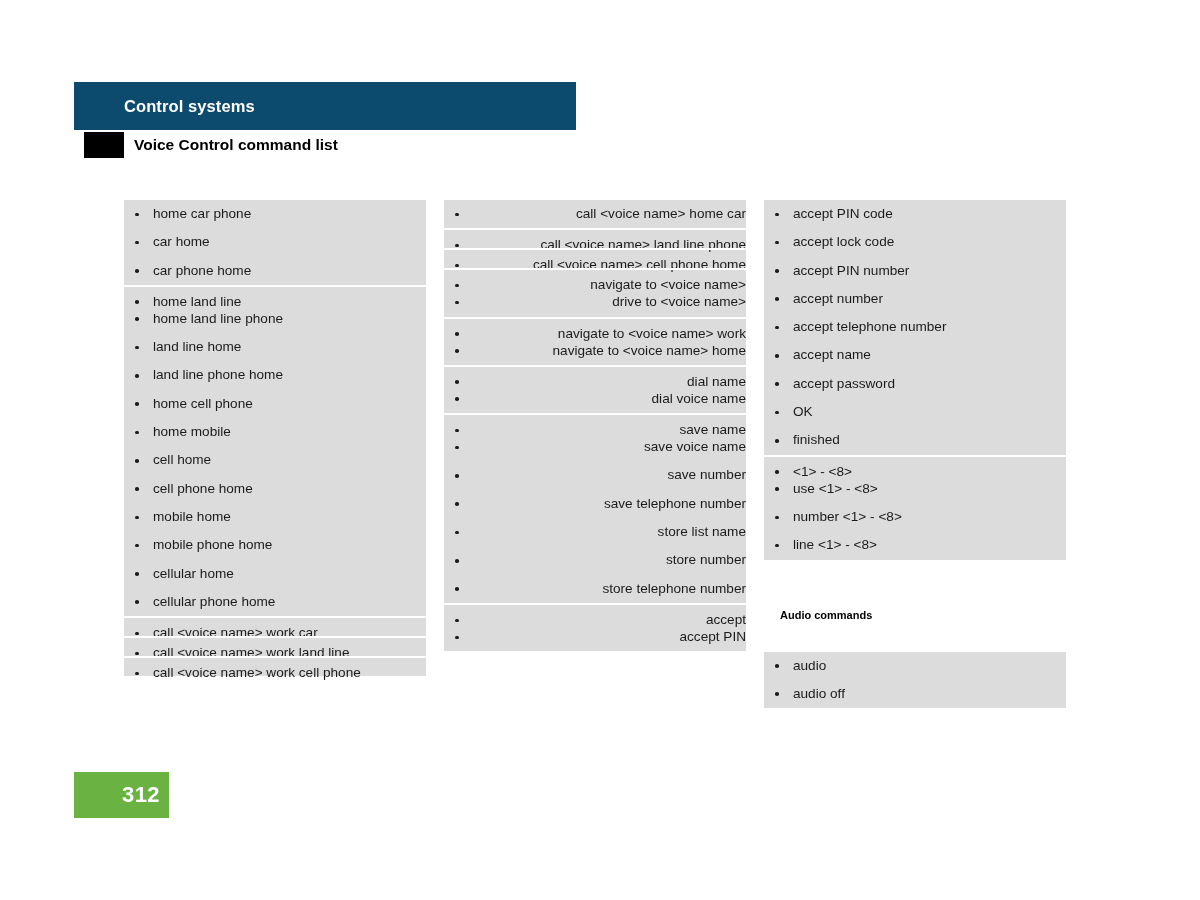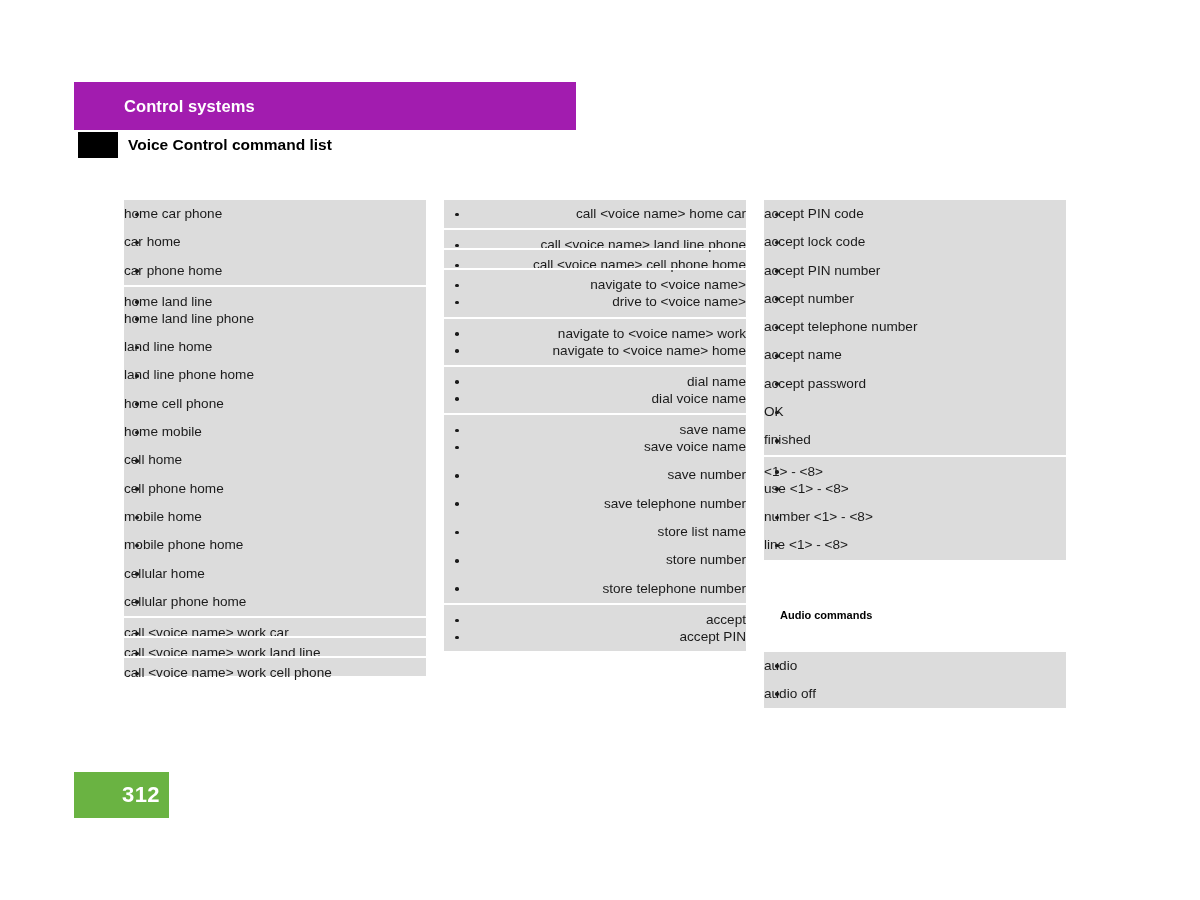--- a/index.html
+++ b/index.html
@@ -15,39 +15,39 @@
     overflow: hidden;
   }
 
   
   .header-bar {
     position: absolute;
     left: 74px;
     top: 82px;
     width: 502px;
     height: 48px;
-    background: #a21caf;
+    background: #0c4a6e;
     box-sizing: border-box;
   }
   .header-bar-title {
     position: absolute;
     left: 50px;
     top: 0;
     height: 48px;
     line-height: 48px;
     color: #ffffff;
     font-size: 16.5px;
     font-weight: bold;
     letter-spacing: 0.1px;
     white-space: nowrap;
   }
 
   .subhead-row {
     position: absolute;
-    left: 78px;
+    left: 84px;
     top: 132px;
     width: 700px;
     height: 28px;
   }
   .subhead-block {
     position: absolute;
     left: 0;
     top: 0;
     width: 40px;
     height: 26px;
@@ -86,20 +86,21 @@
     padding: 0;
     margin: 0;
     list-style: none;
     width: 302px;
     box-sizing: border-box;
   }
   .cmd-item {
     position: relative;
     height: 28.3px;
     line-height: 28.3px;
+    padding-left: 29px;
     font-size: 13.6px;
     color: #1b1b1b;
     white-space: nowrap;
     box-sizing: border-box;
   }
   .cmd-item::before {
     content: "";
     position: absolute;
     left: 11px;
     top: 12.6px;

